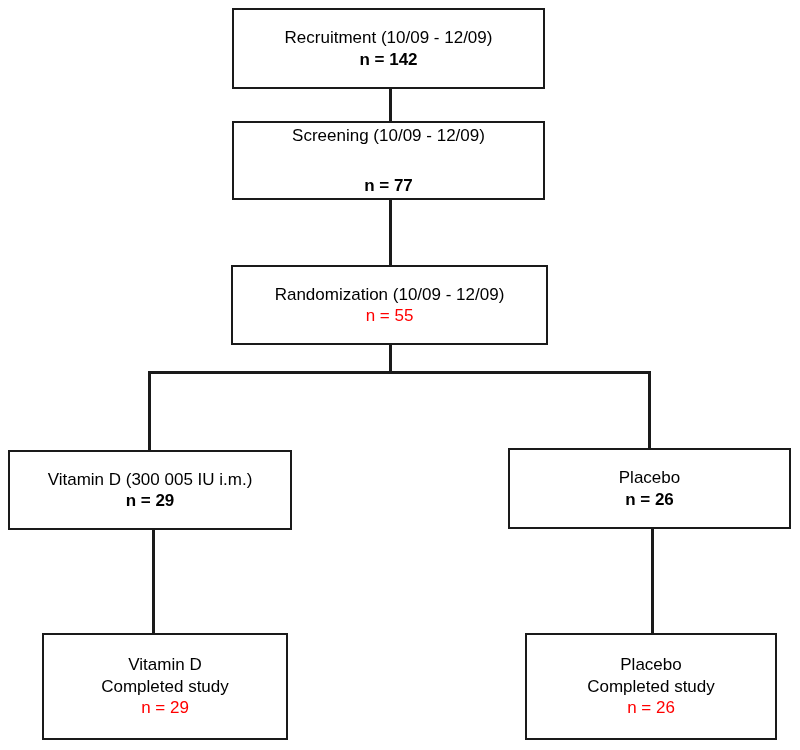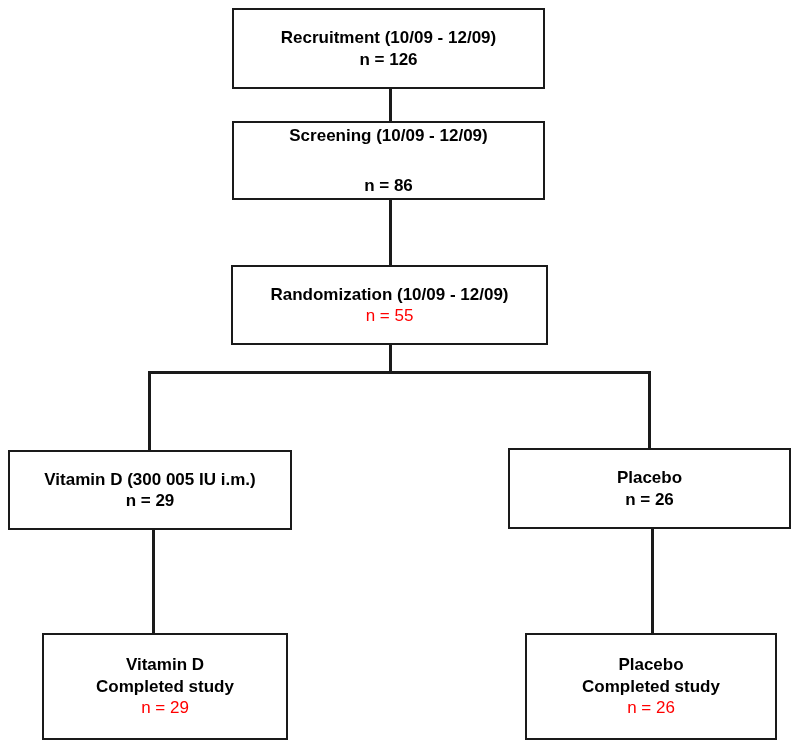--- a/index.html
+++ b/index.html
@@ -27,21 +27,20 @@
     justify-content: center;
     text-align: center;
     z-index: 2;
   }
   .node-line {
     display: block;
     font-size: 17px;
     line-height: 1.26;
     color: #000000;
     white-space: pre;
-    font-weight: bold;
   }
   .node-line.bold {
     font-weight: bold;
   }
   .node-line.red {
     color: #ff0000;
     font-weight: normal;
   }
   .connector {
     position: absolute;
@@ -71,26 +70,26 @@
   <div class="connector vertical" style="left:148px; top:371px; height:80px;"></div>
 
   <div class="connector vertical" style="left:648px; top:371px; height:78px;"></div>
 
   <div class="connector vertical" style="left:152px; top:530px; height:104px;"></div>
 
   <div class="connector vertical" style="left:651px; top:529px; height:105px;"></div>
 
   <div class="node" style="left:232px; top:8px; width:313px; height:81px;">
     <span class="node-line">Recruitment (10/09 - 12/09)</span>
-    <span class="node-line bold">n = 126</span>
+    <span class="node-line bold">n = 142</span>
   </div>
 
   <div class="node" style="left:232px; top:121px; width:313px; height:79px;gap:29px;">
     <span class="node-line">Screening (10/09 - 12/09)</span>
-    <span class="node-line bold">n = 86</span>
+    <span class="node-line bold">n = 77</span>
   </div>
 
   <div class="node" style="left:231px; top:265px; width:317px; height:80px;">
     <span class="node-line">Randomization (10/09 - 12/09)</span>
     <span class="node-line red">n = 55</span>
   </div>
 
   <div class="node" style="left:8px; top:450px; width:284px; height:80px;">
     <span class="node-line">Vitamin D (300 005 IU i.m.)</span>
     <span class="node-line bold">n = 29</span>

